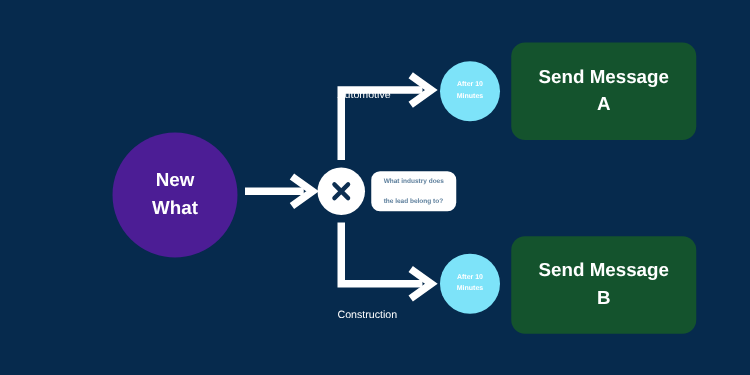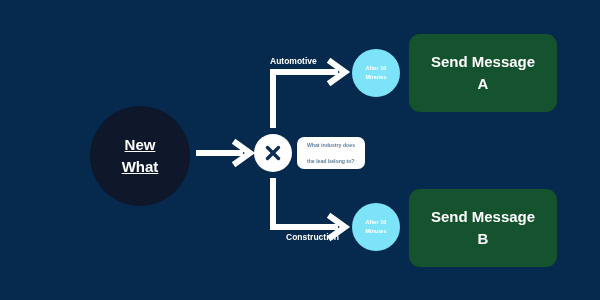--- a/index.html
+++ b/index.html
@@ -15,30 +15,29 @@
     overflow: hidden;
     font-family: "Liberation Sans", sans-serif;
   }
   .node-new-lead {
     position: absolute;
     left: 90px;
     top: 106px;
     width: 100px;
     height: 100px;
     border-radius: 50%;
-    background: #0f172a;
+    background: #4c1d95;
     display: flex;
     align-items: center;
     justify-content: center;
     text-align: center;
     color: #ffffff;
     font-size: 15px;
     font-weight: 600;
     line-height: 1.5;
-    text-decoration: underline;
   }
   .node-decision {
     position: absolute;
     left: 254px;
     top: 134px;
     width: 38px;
     height: 38px;
     border-radius: 50%;
     background: #ffffff;
     display: flex;
@@ -98,25 +97,26 @@
     font-size: 15px;
     font-weight: 600;
     line-height: 1.5;
   }
   .msg-top { left: 409px; top: 34px; }
   .msg-bottom { left: 409px; top: 189px; }
   .edge-label {
     position: absolute;
     color: #ffffff;
     font-size: 8.5px;
-    font-weight: 700;
+    font-weight: 400;
     white-space: nowrap;
+    margin-top: 14px;
   }
   .label-automotive { left: 270px; top: 56px; }
-  .label-construction { left: 286px; top: 232px; }
+  .label-construction { left: 270px; top: 232px; }
   svg.wires {
     position: absolute;
     left: 0; top: 0;
     width: 600px;
     height: 300px;
     pointer-events: none;
   }
 </style>
 </head>
 <body>

